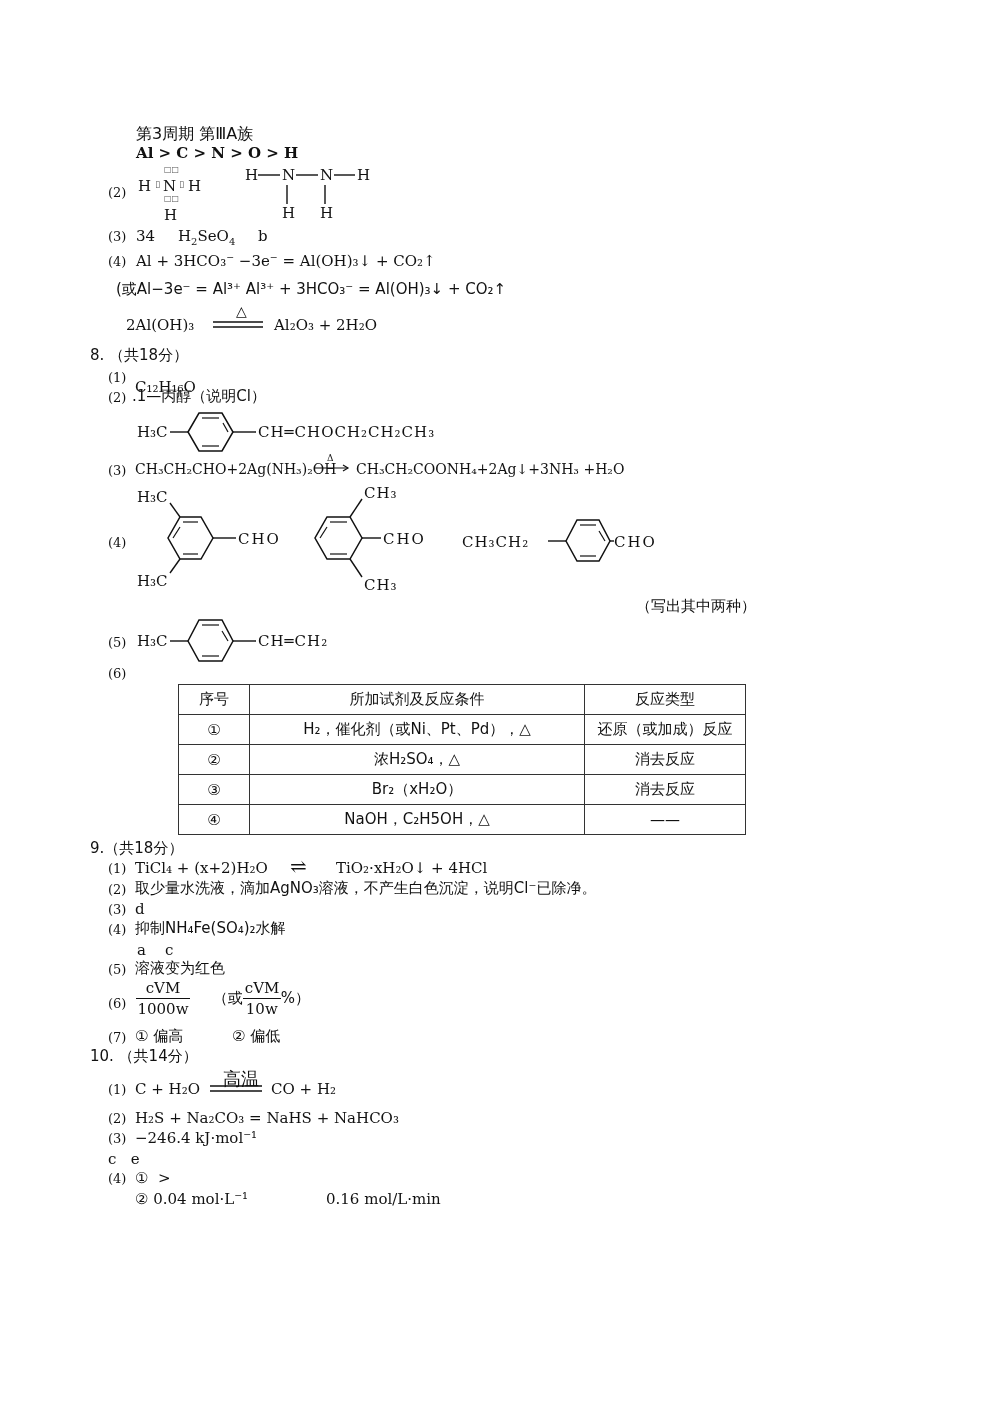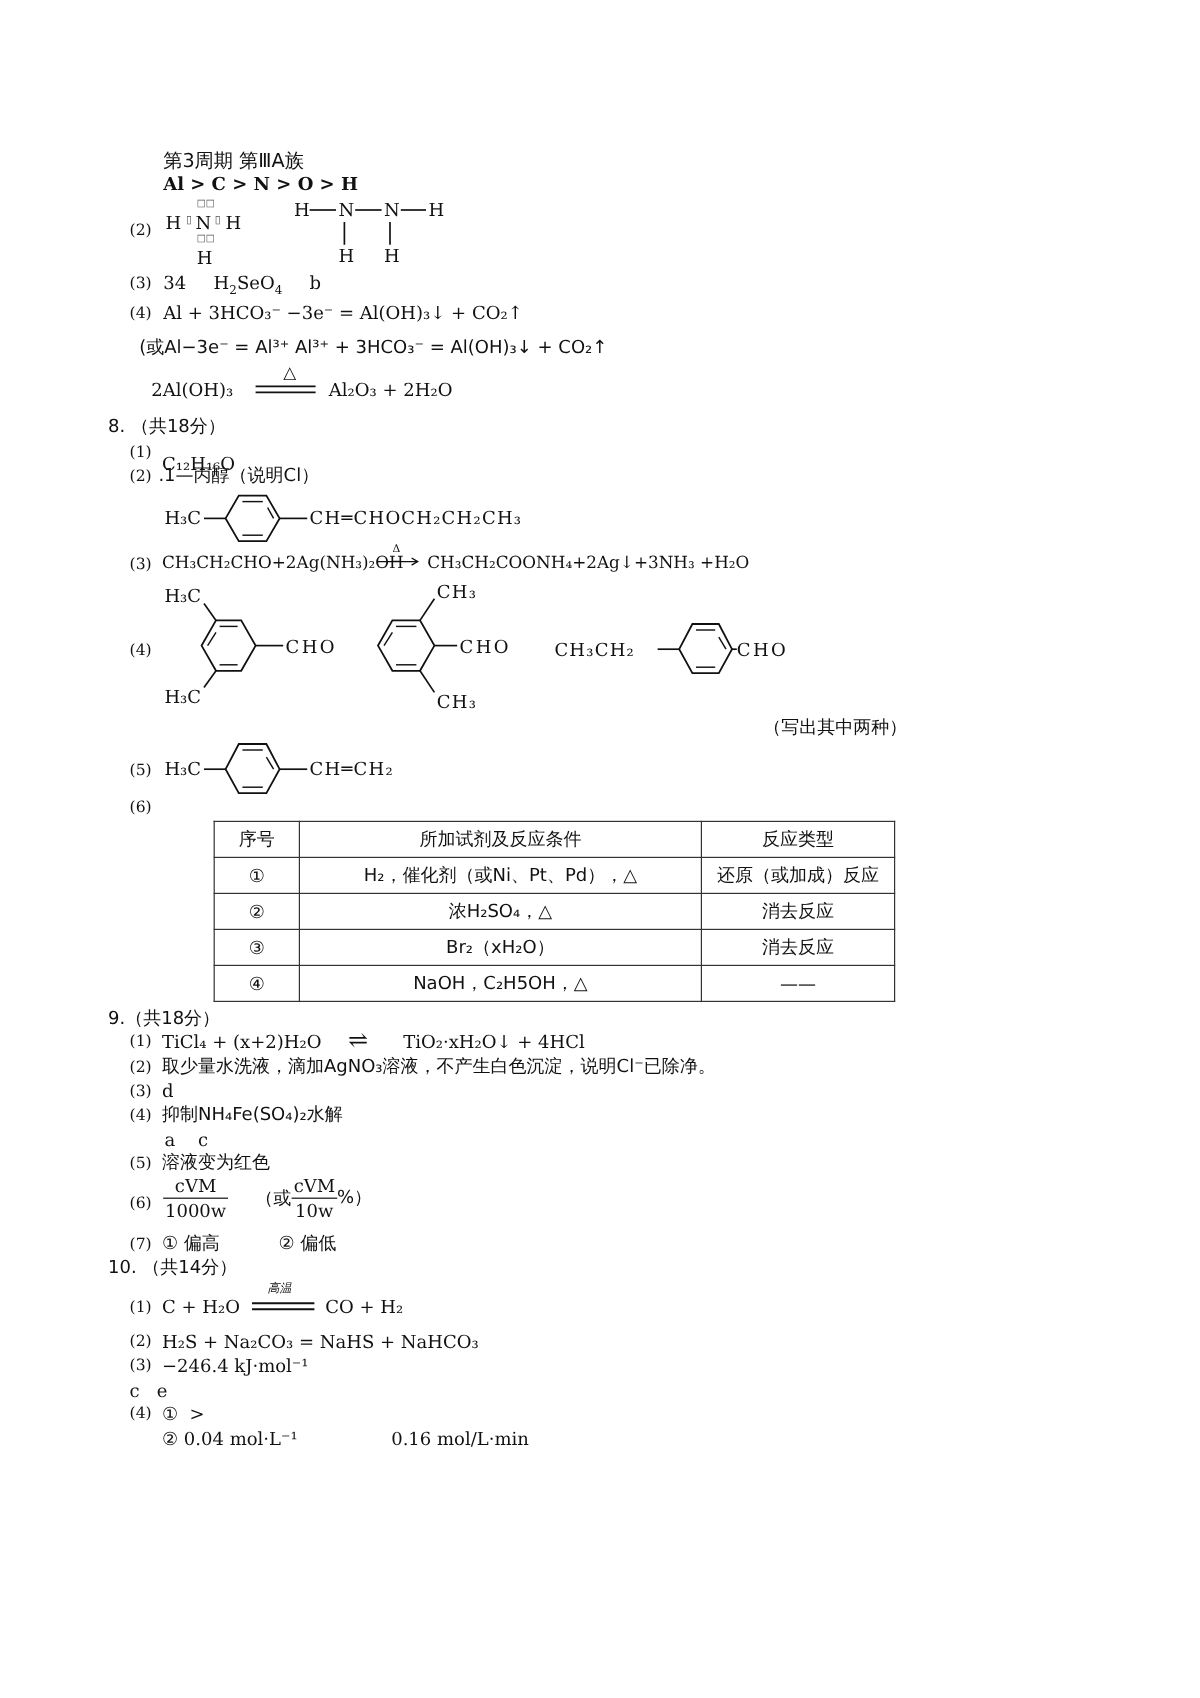--- a/index.html
+++ b/index.html
@@ -211,21 +211,21 @@
     <span class="den">10w</span>
   </span><span class="cn">%）</span>
 </div>
 <div class="abs lbl" style="left:108px;top:1031px;">(7)</div>
 <div class="abs cn" style="left:135px;top:1029px;">① 偏高</div>
 <div class="abs cn" style="left:232px;top:1029px;">② 偏低</div>
 
 <div class="abs cn" style="left:90px;top:1049px;">10.  （共14分）</div>
 <div class="abs lbl" style="left:108px;top:1083px;">(1)</div>
 <div class="abs" style="left:135px;top:1082px;">C + H₂O</div>
-<div class="abs cn" style="left:223px;top:1070px;font-size:10px;font-style:italic;">高温</div>
+<div class="abs cn" style="left:223px;top:1070px;font-size:18px;">高温</div>
 <svg style="left:0;top:0;width:1px;height:1px;">
   <line x1="210" y1="1086" x2="262" y2="1086" stroke="#111" stroke-width="1.6"></line>
   <line x1="210" y1="1091" x2="262" y2="1091" stroke="#111" stroke-width="1.6"></line>
 </svg>
 <div class="abs" style="left:271px;top:1082px;">CO + H₂</div>
 <div class="abs lbl" style="left:108px;top:1112px;">(2)</div>
 <div class="abs" style="left:135px;top:1111px;">H₂S + Na₂CO₃ = NaHS + NaHCO₃</div>
 <div class="abs lbl" style="left:108px;top:1132px;">(3)</div>
 <div class="abs" style="left:135px;top:1131px;">−246.4 kJ·mol⁻¹</div>
 <div class="abs" style="left:108px;top:1152px;white-space:pre;">c   e</div>

